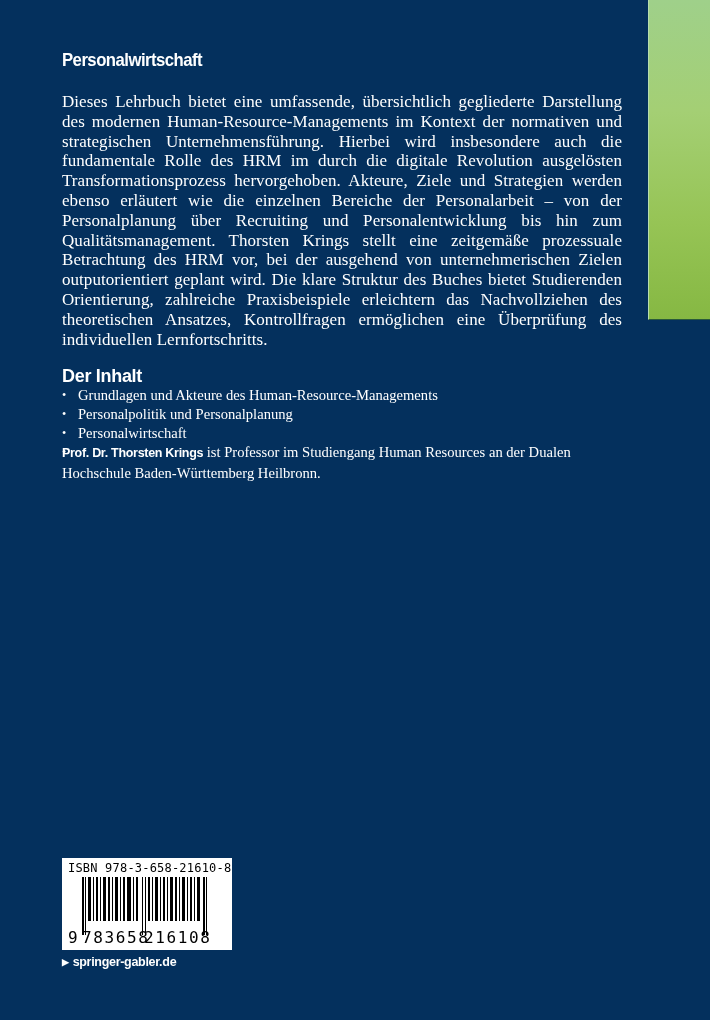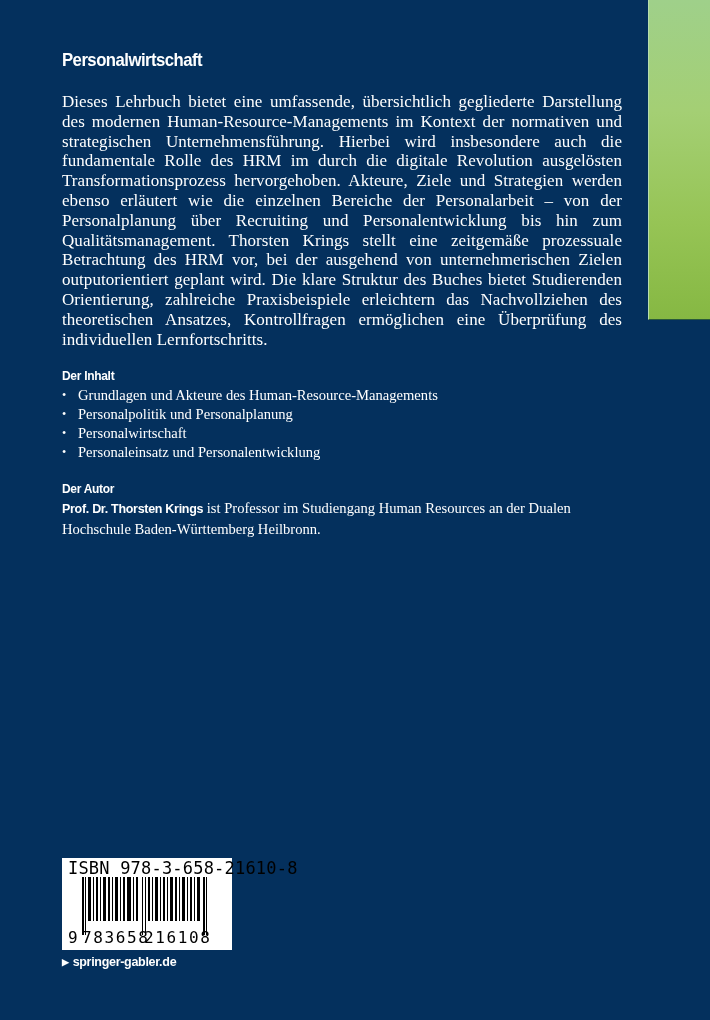--- a/index.html
+++ b/index.html
@@ -32,21 +32,21 @@
       font-family: "Liberation Serif", serif;
       font-size: 17px;
       line-height: 19.8px;
       text-align: justify;
       margin: 0;
       letter-spacing: 0.05px;
     }
     .section-head {
       font-family: "Liberation Sans", sans-serif;
       font-weight: bold;
-      font-size: 12px;
+      font-size: 18px;
       letter-spacing: -0.3px;
       margin: 18px 0 0 0;
       line-height: 19px;
     }
     ul.contents {
       list-style: none; margin: 0; padding: 0;
       font-family: "Liberation Serif", serif;
       font-size: 14.6px;
       line-height: 19px;
     }
@@ -68,21 +68,21 @@
     }
     .barcode-box {
       position: absolute; left: 62px; top: 858px; width: 170px; height: 92px;
       background: #ffffff;
       color: #000;
       box-sizing: border-box;
       padding: 4px 6px;
     }
     .isbn {
       font-family: "DejaVu Sans Mono", monospace;
-      font-size: 17px;
+      font-size: 12px;
       letter-spacing: 0.2px;
       line-height: 13px;
       text-align: left;
       white-space: nowrap;
     }
     .bars { display: block; margin: 2px 0 0 4px; }
     .ean-digits {
       font-family: "DejaVu Sans Mono", monospace;
       font-size: 16px;
       position: absolute; left: 6px; bottom: 3px;
@@ -107,24 +107,23 @@
 <div class="content">
   <h1 class="title">Personalwirtschaft</h1>
 
   <p class="body-text">Dieses Lehrbuch bietet eine umfassende, übersichtlich gegliederte Darstellung des modernen Human-Resource-Managements im Kontext der normativen und strategischen Unternehmensführung. Hierbei wird insbesondere auch die fundamentale Rolle des HRM im durch die digitale Revolution ausgelösten Transformationsprozess hervorgehoben. Akteure, Ziele und Strategien werden ebenso erläutert wie die einzelnen Bereiche der Personalarbeit – von der Personalplanung über Recruiting und Personalentwicklung bis hin zum Qualitätsmanagement. Thorsten Krings stellt eine zeitgemäße prozessuale Betrachtung des HRM vor, bei der ausgehend von unternehmerischen Zielen outputorientiert geplant wird. Die klare Struktur des Buches bietet Studierenden Orientierung, zahlreiche Praxisbeispiele erleichtern das Nachvollziehen des theoretischen Ansatzes, Kontrollfragen ermöglichen eine Überprüfung des individuellen Lernfortschritts.</p>
 
   <div class="section-head">Der Inhalt</div>
   <ul class="contents">
     <li><span class="bullet">•</span><span>Grundlagen und Akteure des Human-Resource-Managements</span></li>
     <li><span class="bullet">•</span><span>Personalpolitik und Personalplanung</span></li>
     <li><span class="bullet">•</span><span>Personalwirtschaft</span></li>
-    <li><span class="bullet">•</span><span>Personaleinsatz und Personalentwicklung</span></li>
+    <li><span class="bullet">•</span></li>
   </ul>
 
-  <div class="section-head">Der Autor</div>
   <p class="author"><span class="name">Prof. Dr. Thorsten Krings</span><span> ist Professor im Studiengang Human Resources an der Dualen Hochschule Baden-Württemberg Heilbronn.</span></p>
 </div>
 
 <div class="barcode-box">
   <div class="isbn">ISBN 978-3-658-21610-8</div>
   <svg class="bars" width="150" height="58" viewBox="0 0 150 58">
     <g fill="#000">
       <rect x="10" y="0" width="2" height="58"></rect>
       <rect x="13" y="0" width="1" height="58"></rect>
       <rect x="16" y="0" width="3" height="44"></rect>

